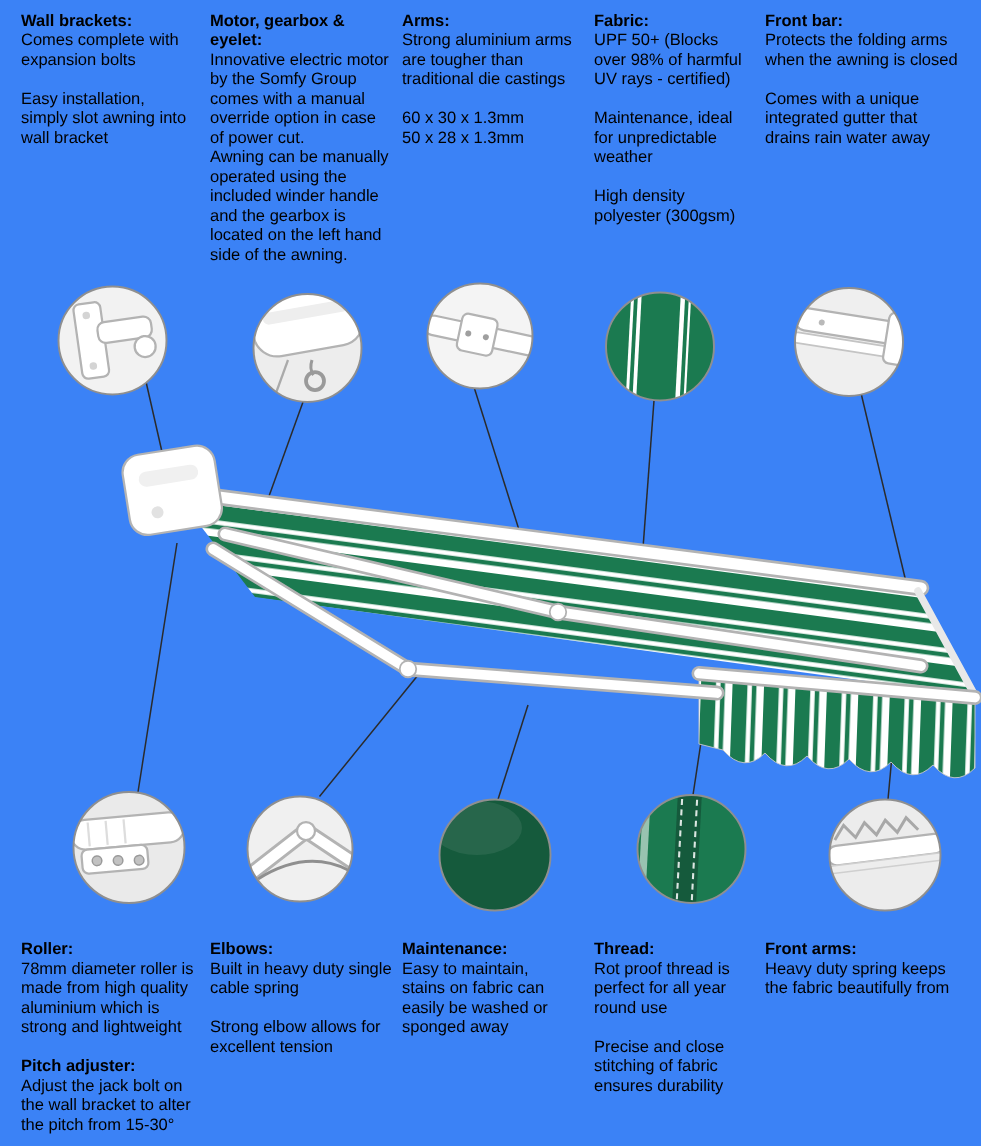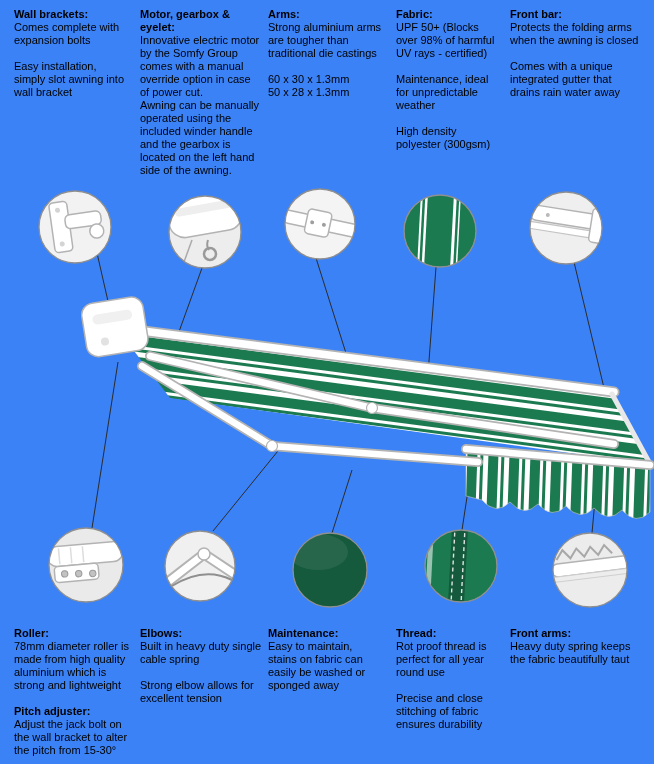--- a/index.html
+++ b/index.html
@@ -297,16 +297,16 @@
   </div>
 
   <div class="feature" style="left:396px; top:627px; width:108px">
     <h3>Thread:</h3>
     <p>Rot proof thread is perfect for all year round use</p>
     <p>Precise and close stitching of fabric ensures durability</p>
   </div>
 
   <div class="feature" style="left:510px; top:627px; width:134px">
     <h3>Front arms:</h3>
-    <p>Heavy duty spring keeps the fabric beautifully taut</p>
+    <p>Heavy duty spring keeps the fabric beautifully from</p>
   </div>
 
 </div>
 
 </body></html>

